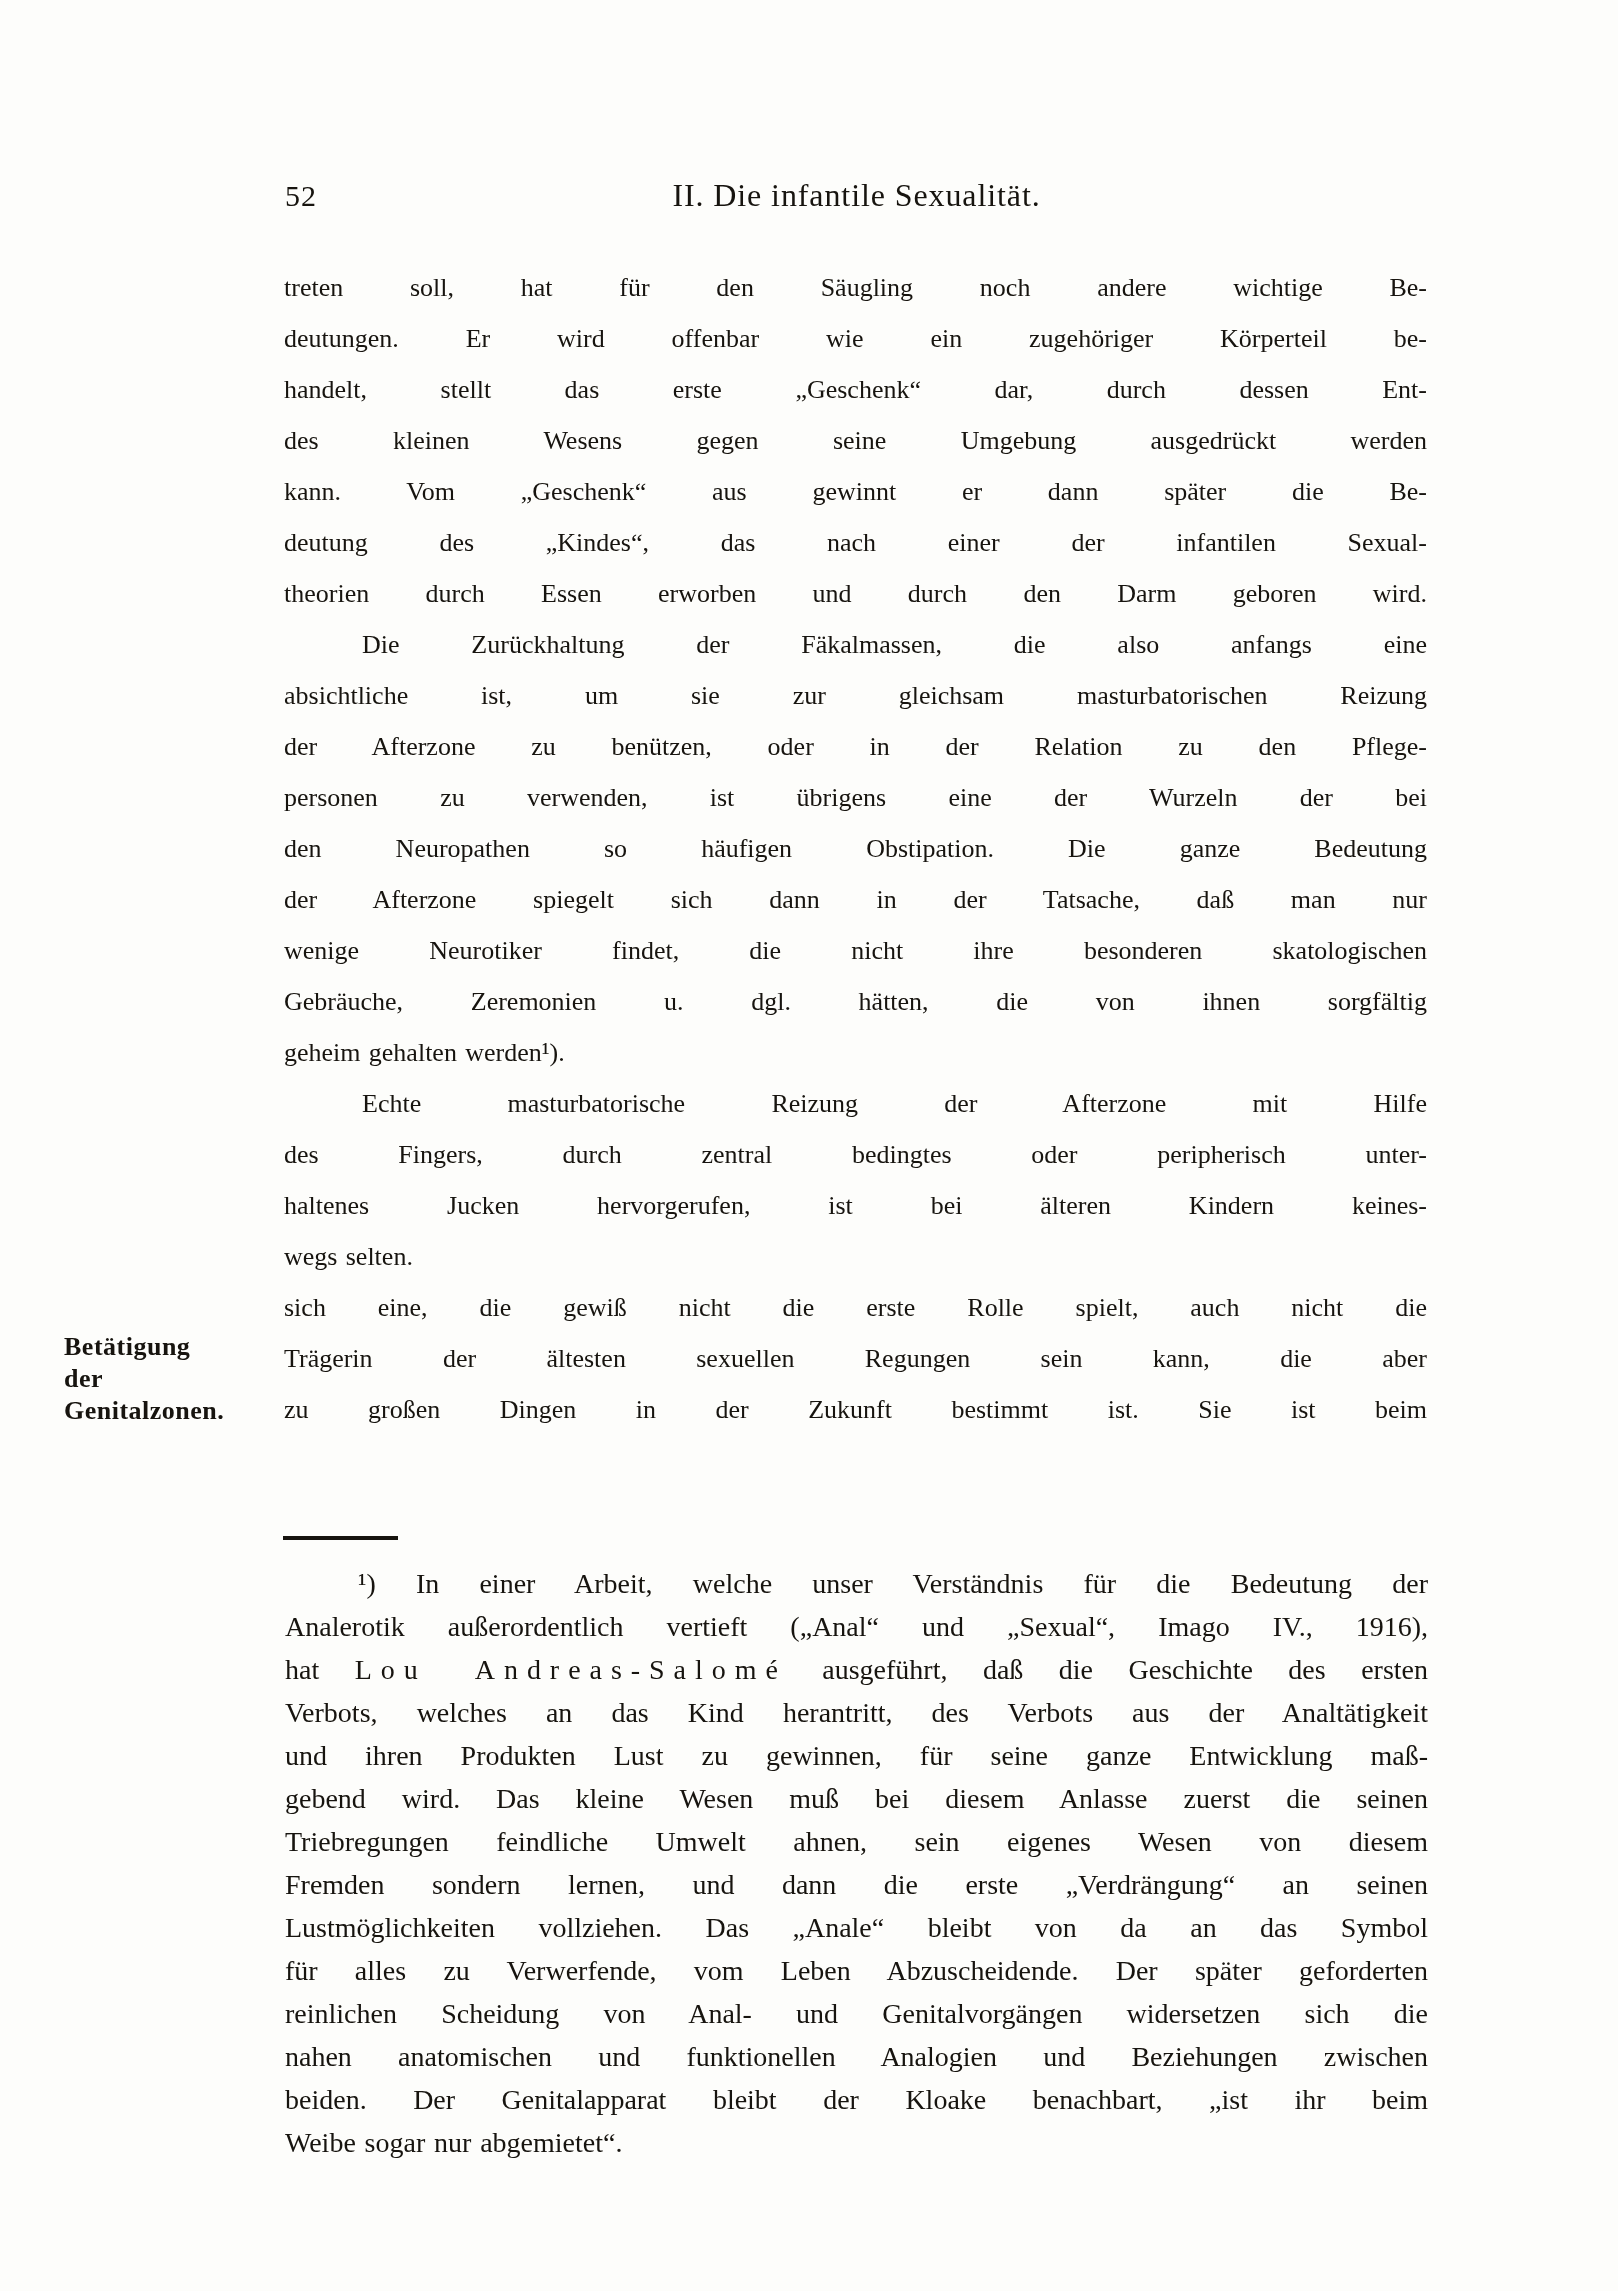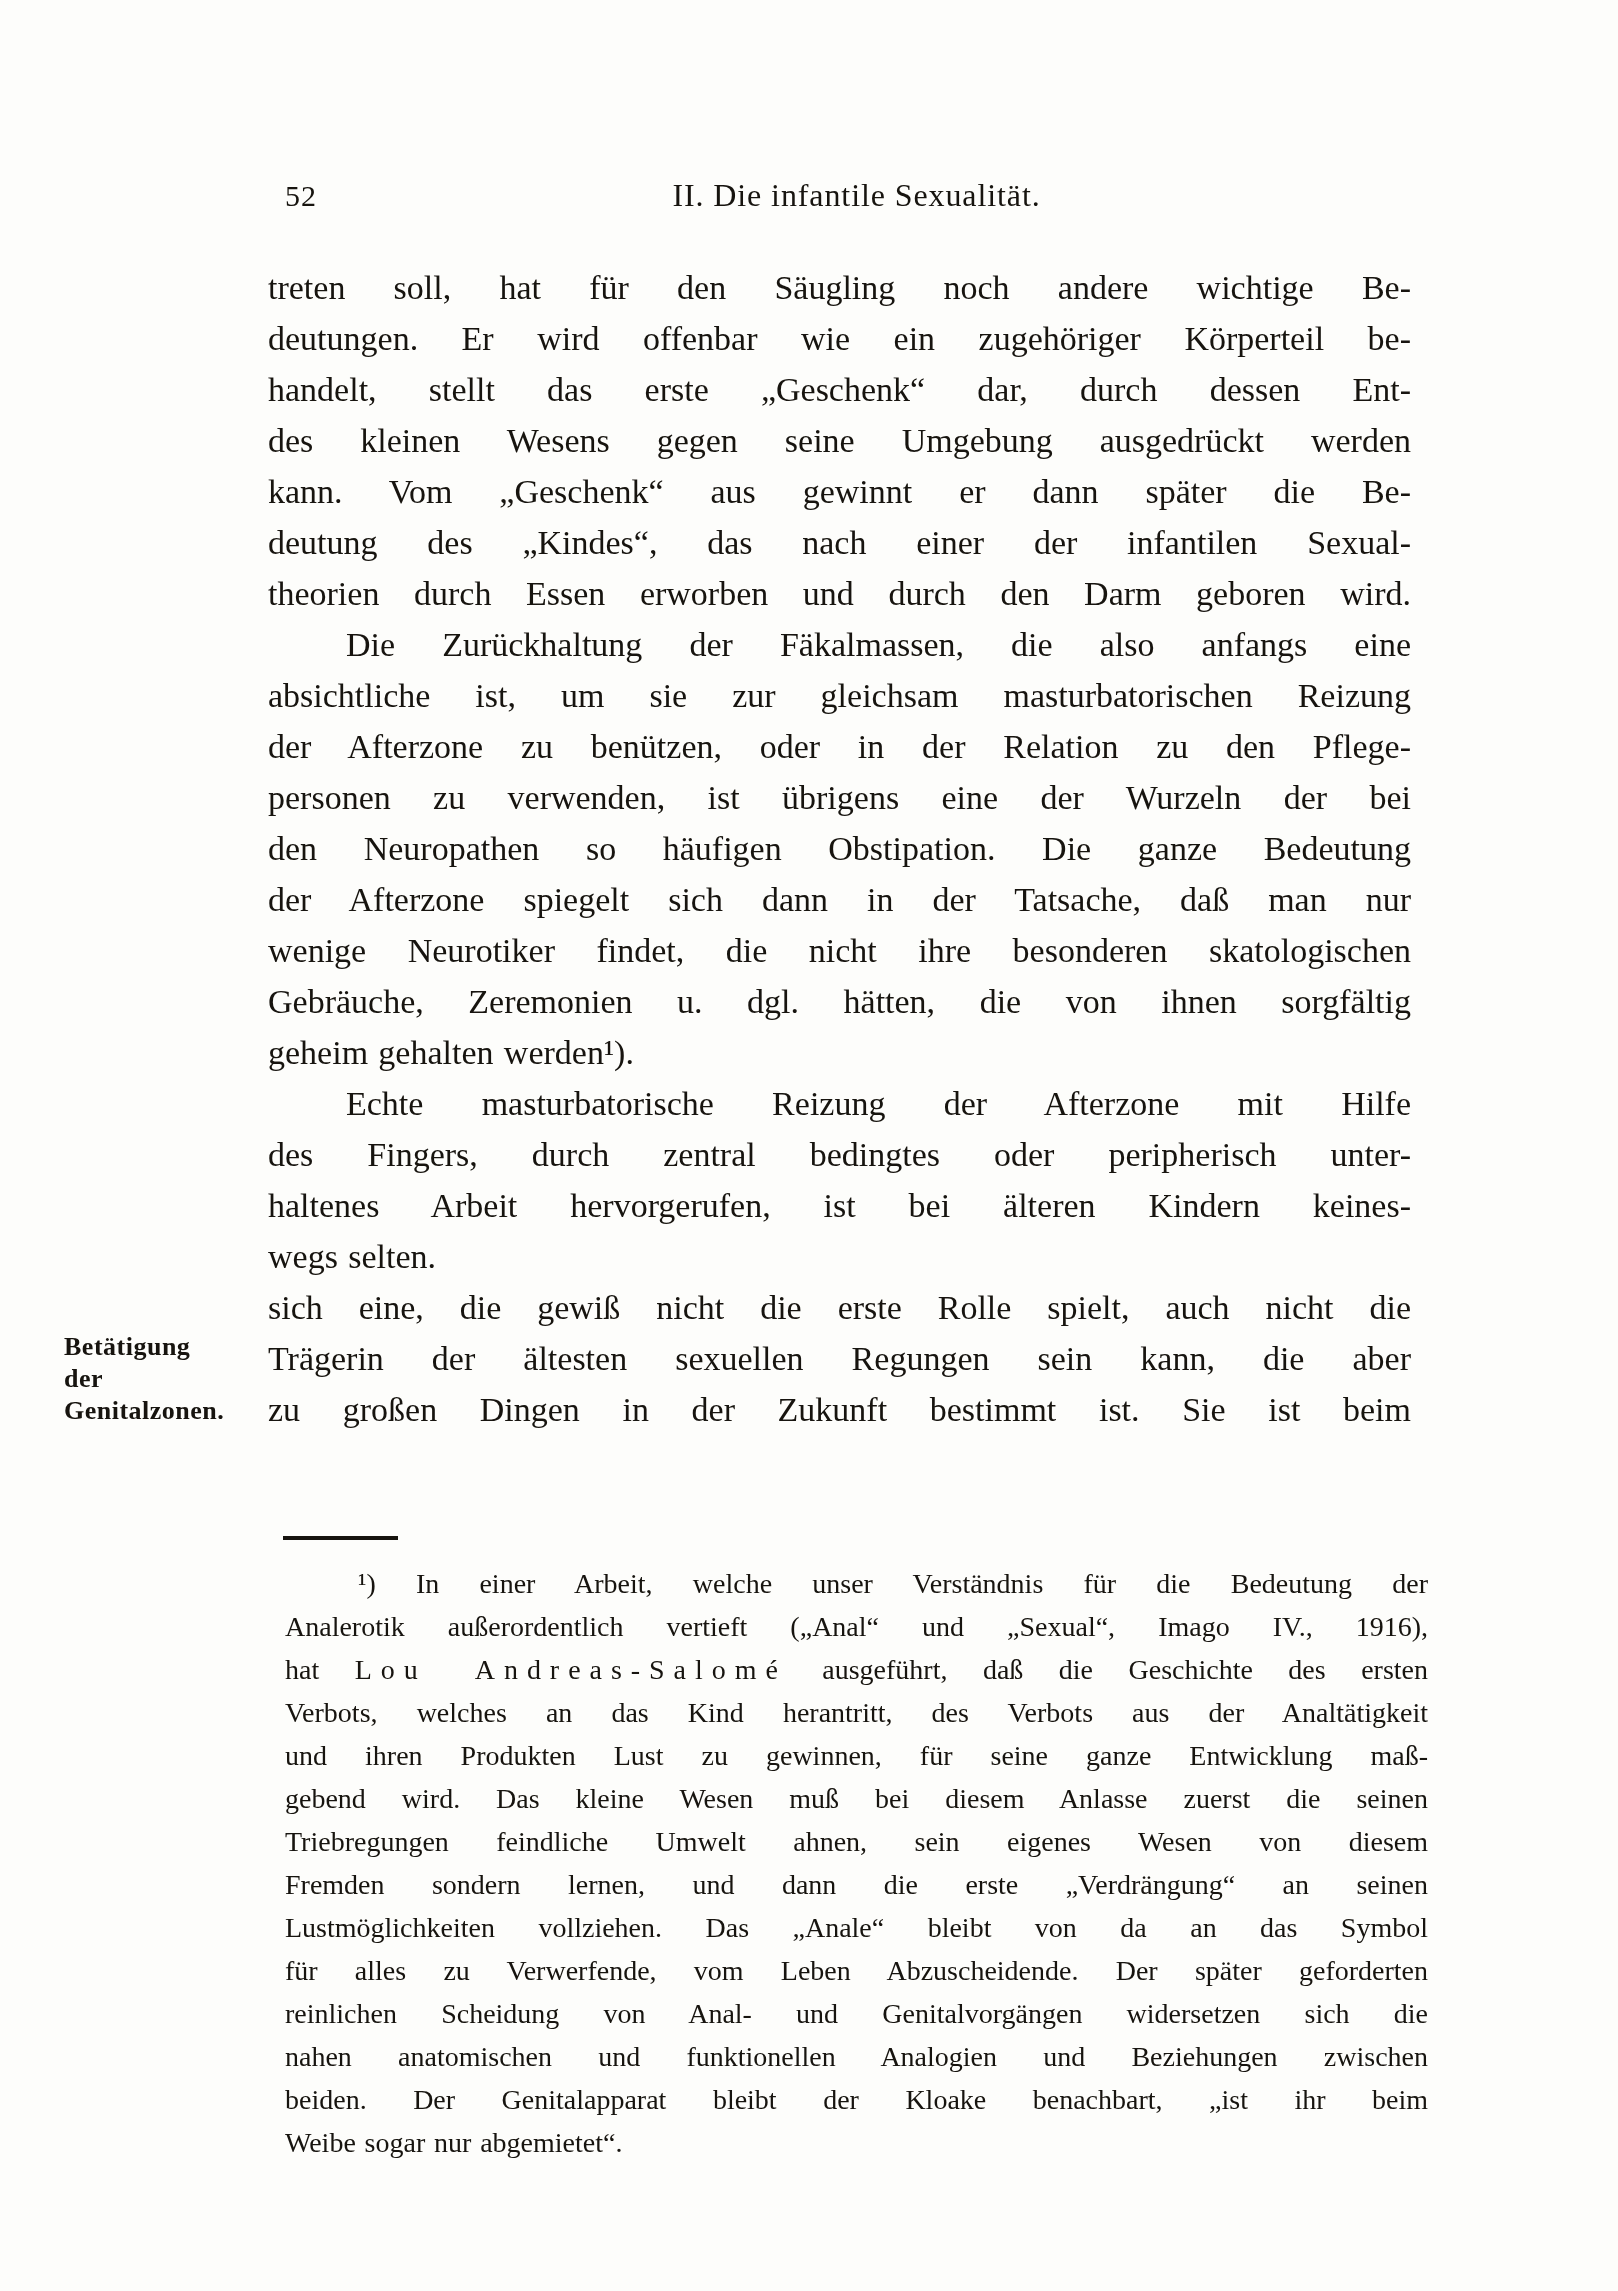--- a/index.html
+++ b/index.html
@@ -17,22 +17,22 @@
   .pagenum{
     position:absolute;left:0;top:1.8px;
     font-size:30px;letter-spacing:0.9px;
   }
   .runhead{
     display:block;text-align:center;
     font-size:32px;letter-spacing:0.9px;
   }
   
   .bodytext{
-    position:absolute;left:268px;top:262px;width:1143px;
-    font-size:34px;line-height:51px;
+    position:absolute;left:284px;top:262px;width:1143px;
+    font-size:26px;line-height:51px;
   }
   .tl{
     text-align:justify;
     text-align-last:justify;
     white-space:normal;
     word-spacing:1.8px;
   }
   .tl.endline{text-align-last:left;}
   .tl.indent{text-indent:78px;}
   
@@ -88,21 +88,21 @@
         <div class="tl">personen zu verwenden, ist übrigens eine der Wurzeln der bei</div>
         <div class="tl">den Neuropathen so häufigen Obstipation. Die ganze Bedeutung</div>
         <div class="tl">der Afterzone spiegelt sich dann in der Tatsache, daß man nur</div>
         <div class="tl">wenige Neurotiker findet, die nicht ihre besonderen skatologischen</div>
         <div class="tl">Gebräuche, Zeremonien u. dgl. hätten, die von ihnen sorgfältig</div>
         <div class="tl endline">geheim gehalten werden¹).</div>
       </div>
       <div class="para">
         <div class="tl indent">Echte masturbatorische Reizung der Afterzone mit Hilfe</div>
         <div class="tl">des Fingers, durch zentral bedingtes oder peripherisch unter-</div>
-        <div class="tl">haltenes Arbeit hervorgerufen, ist bei älteren Kindern keines-</div>
+        <div class="tl">haltenes Jucken hervorgerufen, ist bei älteren Kindern keines-</div>
         <div class="tl endline">wegs selten.</div>
       </div>
       <div class="para">
         <div class="tl">sich eine, die gewiß nicht die erste Rolle spielt, auch nicht die</div>
         <div class="tl">Trägerin der ältesten sexuellen Regungen sein kann, die aber</div>
         <div class="tl">zu großen Dingen in der Zukunft bestimmt ist. Sie ist beim</div>
       </div>
     </main>
 
   <div class="fnrule"></div>

